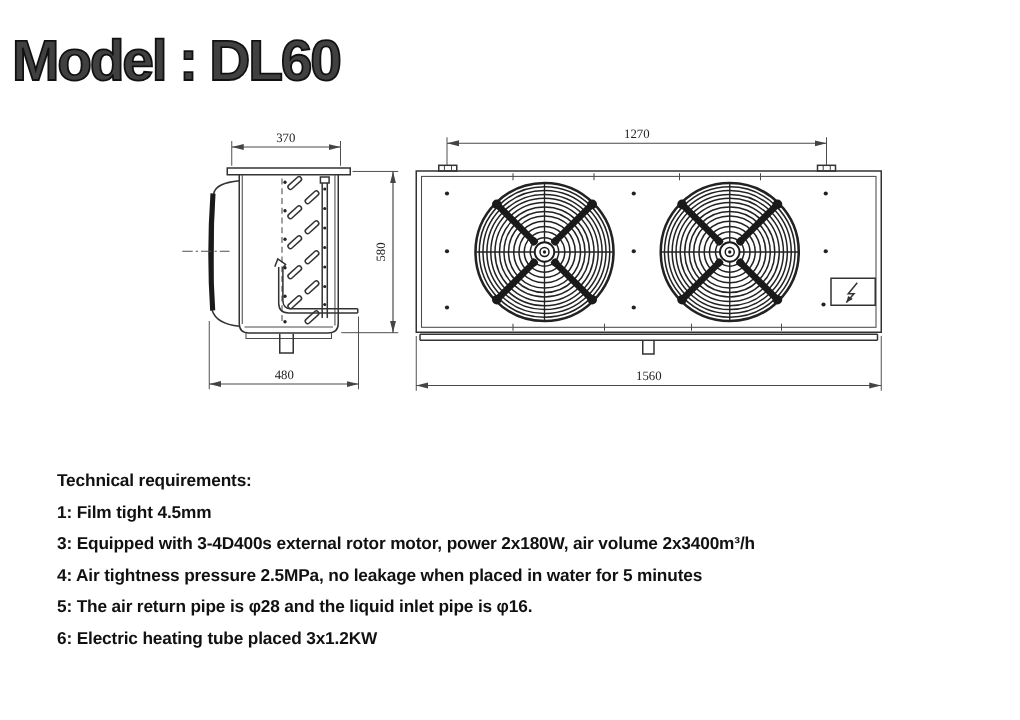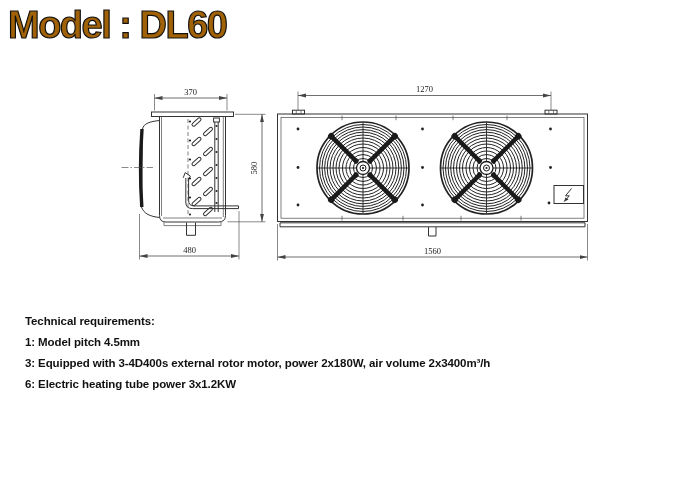--- a/index.html
+++ b/index.html
@@ -1,28 +1,28 @@
 <!DOCTYPE html>
 <html><head>
 <meta charset="utf-8">
 <style>
   html,body{margin:0;padding:0;}
   body{
     width:680px;height:480px;position:relative;overflow:hidden;
     background:#ffffff;font-family:"Liberation Sans",sans-serif;
   }
   .page-title{
-    position:absolute;left:8px;top:4px;
-    font-size:38px;font-weight:bold;letter-spacing:-1.5px;color:#a16207;
+    position:absolute;left:8px;top:20px;
+    font-size:38px;font-weight:bold;letter-spacing:-1.5px;color:#404040;
     -webkit-text-stroke:1.2px #111;
     white-space:nowrap;
   }
   #drawing-svg{position:absolute;left:0;top:0;}
   .reqs{
-    position:absolute;left:25px;top:311px;width:620px;
+    position:absolute;left:38px;top:311px;width:620px;
     color:#111;font-weight:bold;font-size:11.5px;letter-spacing:-0.1px;
   }
   .reqs div{line-height:21px;white-space:nowrap;}
   
   .ln   {stroke:#333;stroke-width:1;fill:none;}
   .lnthin{stroke:#4a4a4a;stroke-width:0.7;fill:none;}
   .fillw{fill:#fff;stroke:#333;stroke-width:1;}
   .dim  {stroke:#4a4a4a;stroke-width:0.8;fill:none;}
   .ext  {stroke:#4a4a4a;stroke-width:0.65;fill:none;}
   .dimtxt{
@@ -266,16 +266,18 @@
       <line class="ext" x1="277.5" y1="224" x2="277.5" y2="260.5"></line>
       <line class="ext" x1="587.5" y1="224" x2="587.5" y2="260.5"></line>
       <line class="dim" x1="277.5" y1="257" x2="587.5" y2="257" marker-start="url(#arr)" marker-end="url(#arr)"></line>
       <text class="dimtxt" x="432.5" y="253.5">1560</text>
     </g>
   </g>
 </svg>
 
 <div class="reqs">
   <div>Technical requirements:</div>
-  <div>1: Model pitch 4.5mm</div>
+  <div>1: Film tight 4.5mm</div>
   <div>3: Equipped with 3-4D400s external rotor motor, power 2x180W, air volume 2x3400m³/h</div>
-  <div>6: Electric heating tube power 3x1.2KW</div>
+  <div>4: Air tightness pressure 2.5MPa, no leakage when placed in water for 5 minutes</div>
+  <div>5: The air return pipe is φ28 and the liquid inlet pipe is φ16.</div>
+  <div>6: Electric heating tube placed 3x1.2KW</div>
 </div>
 
 </body></html>

